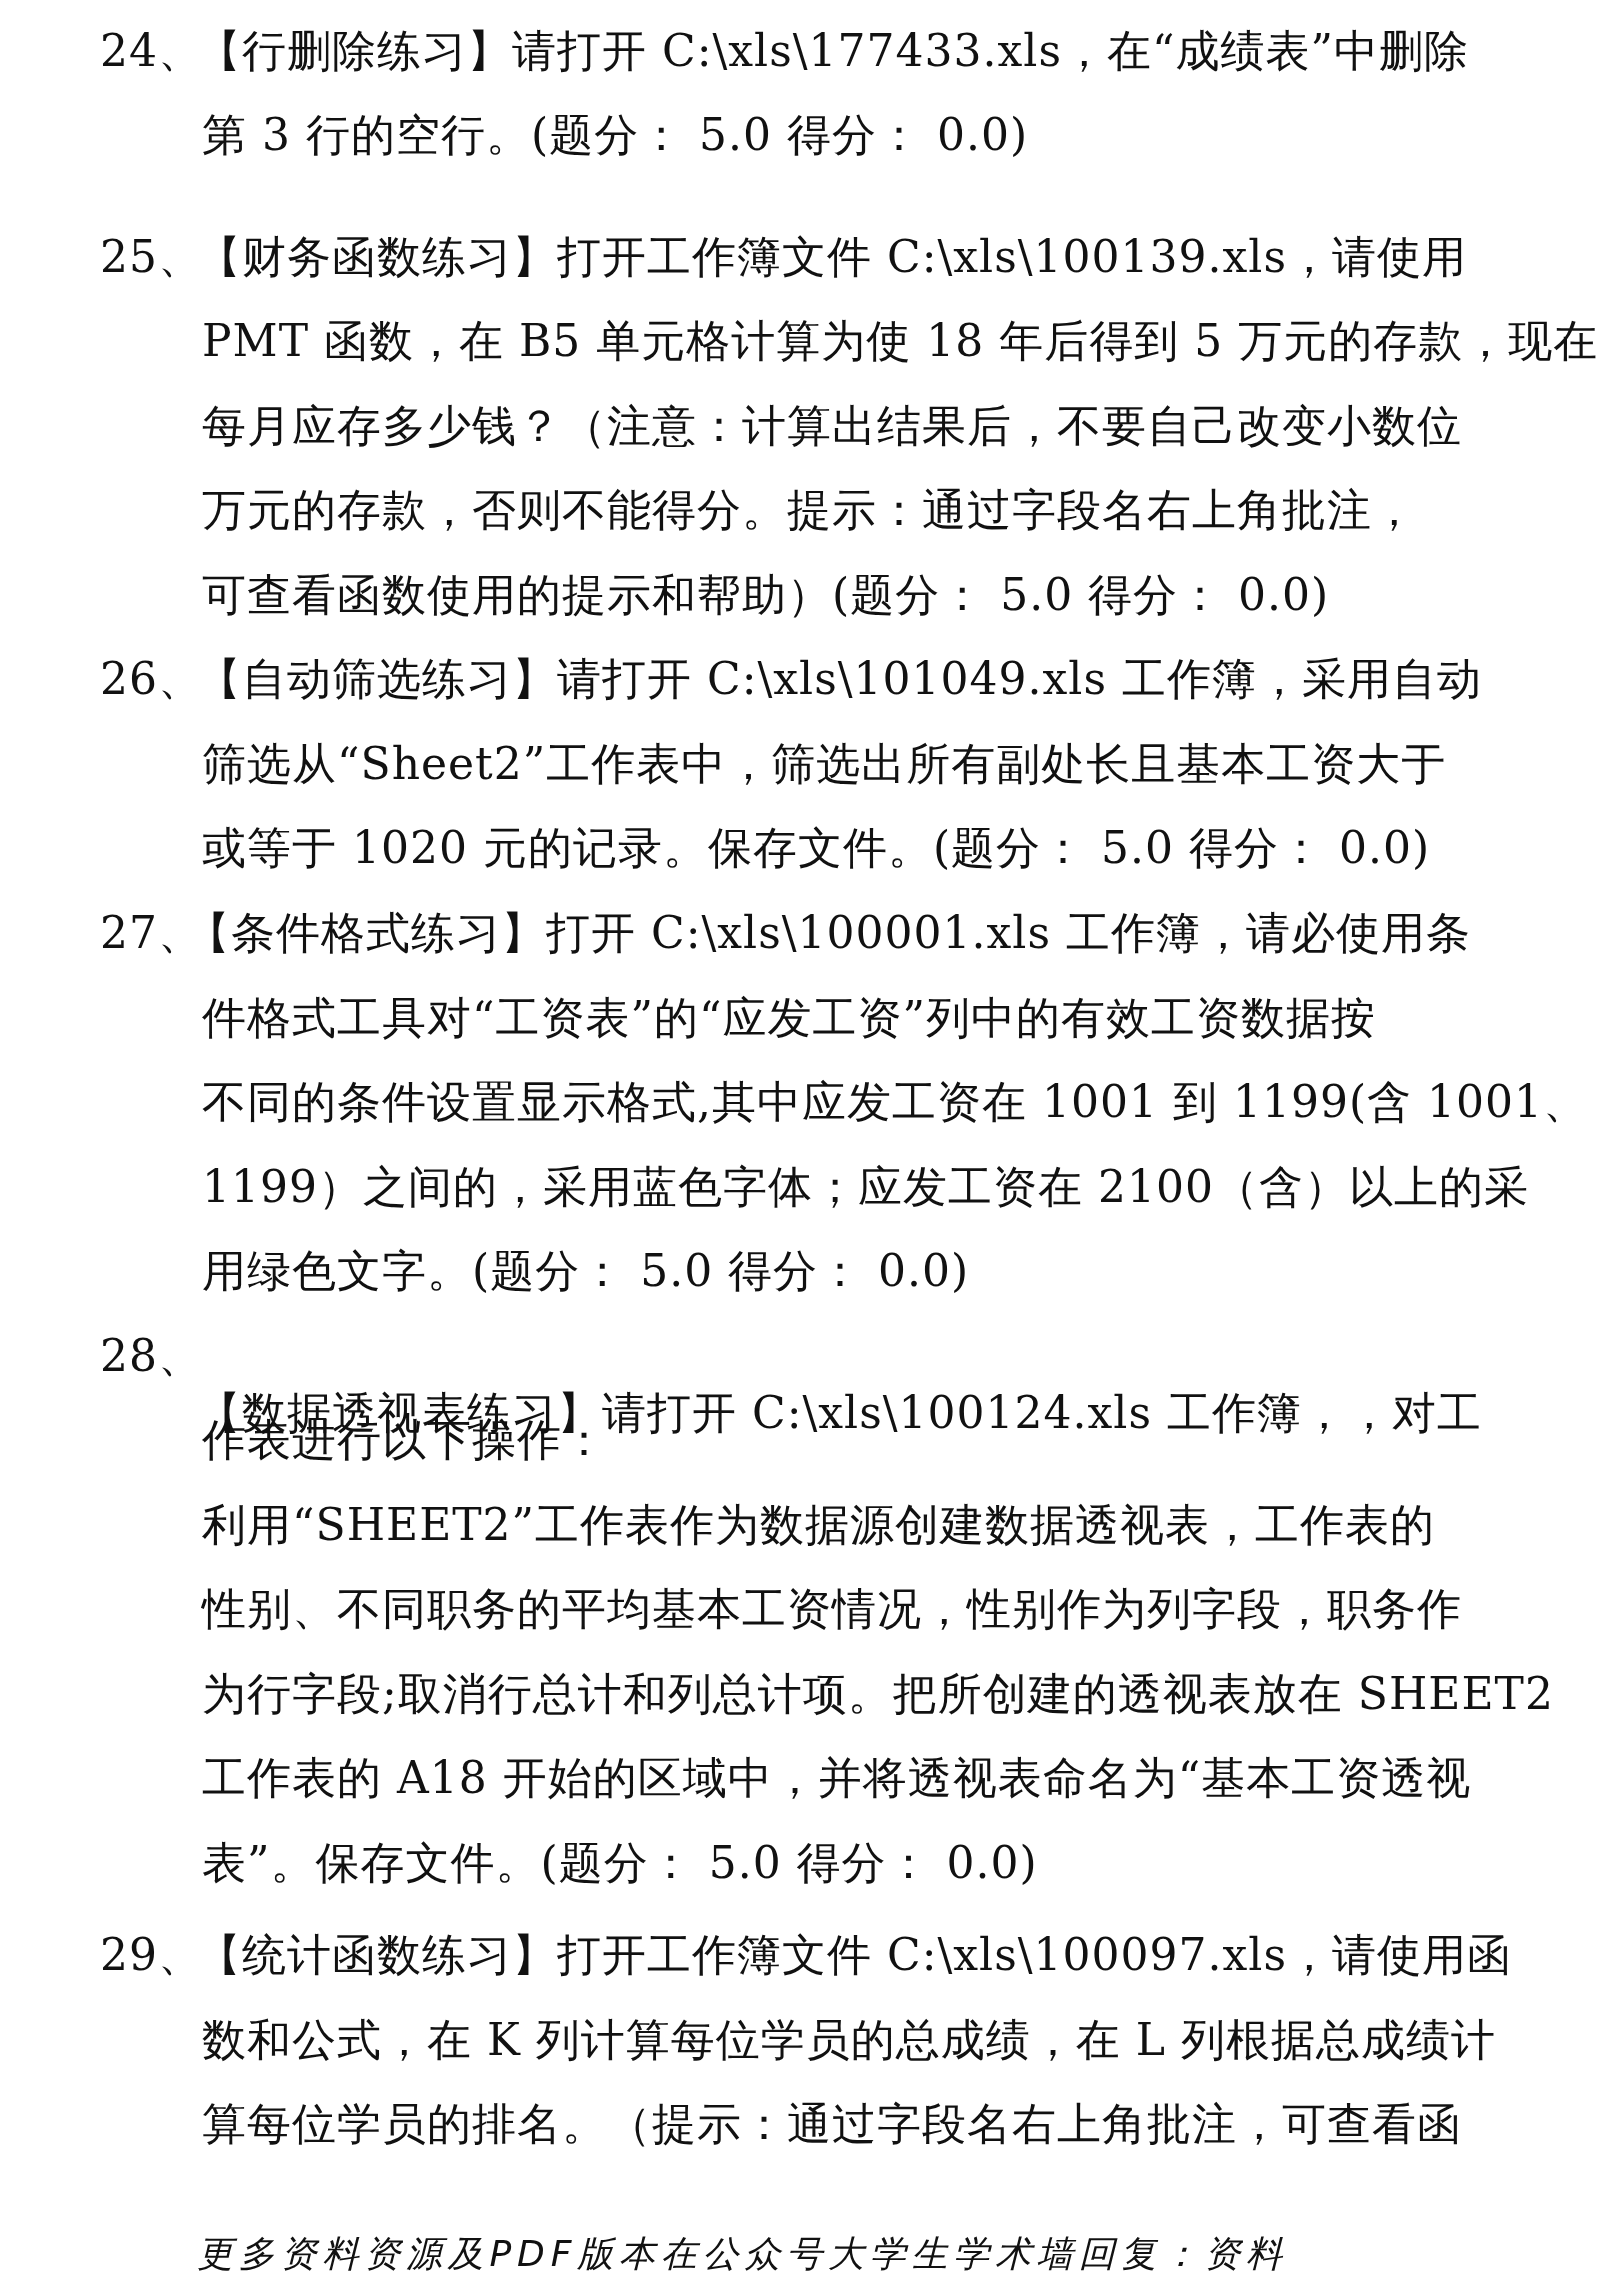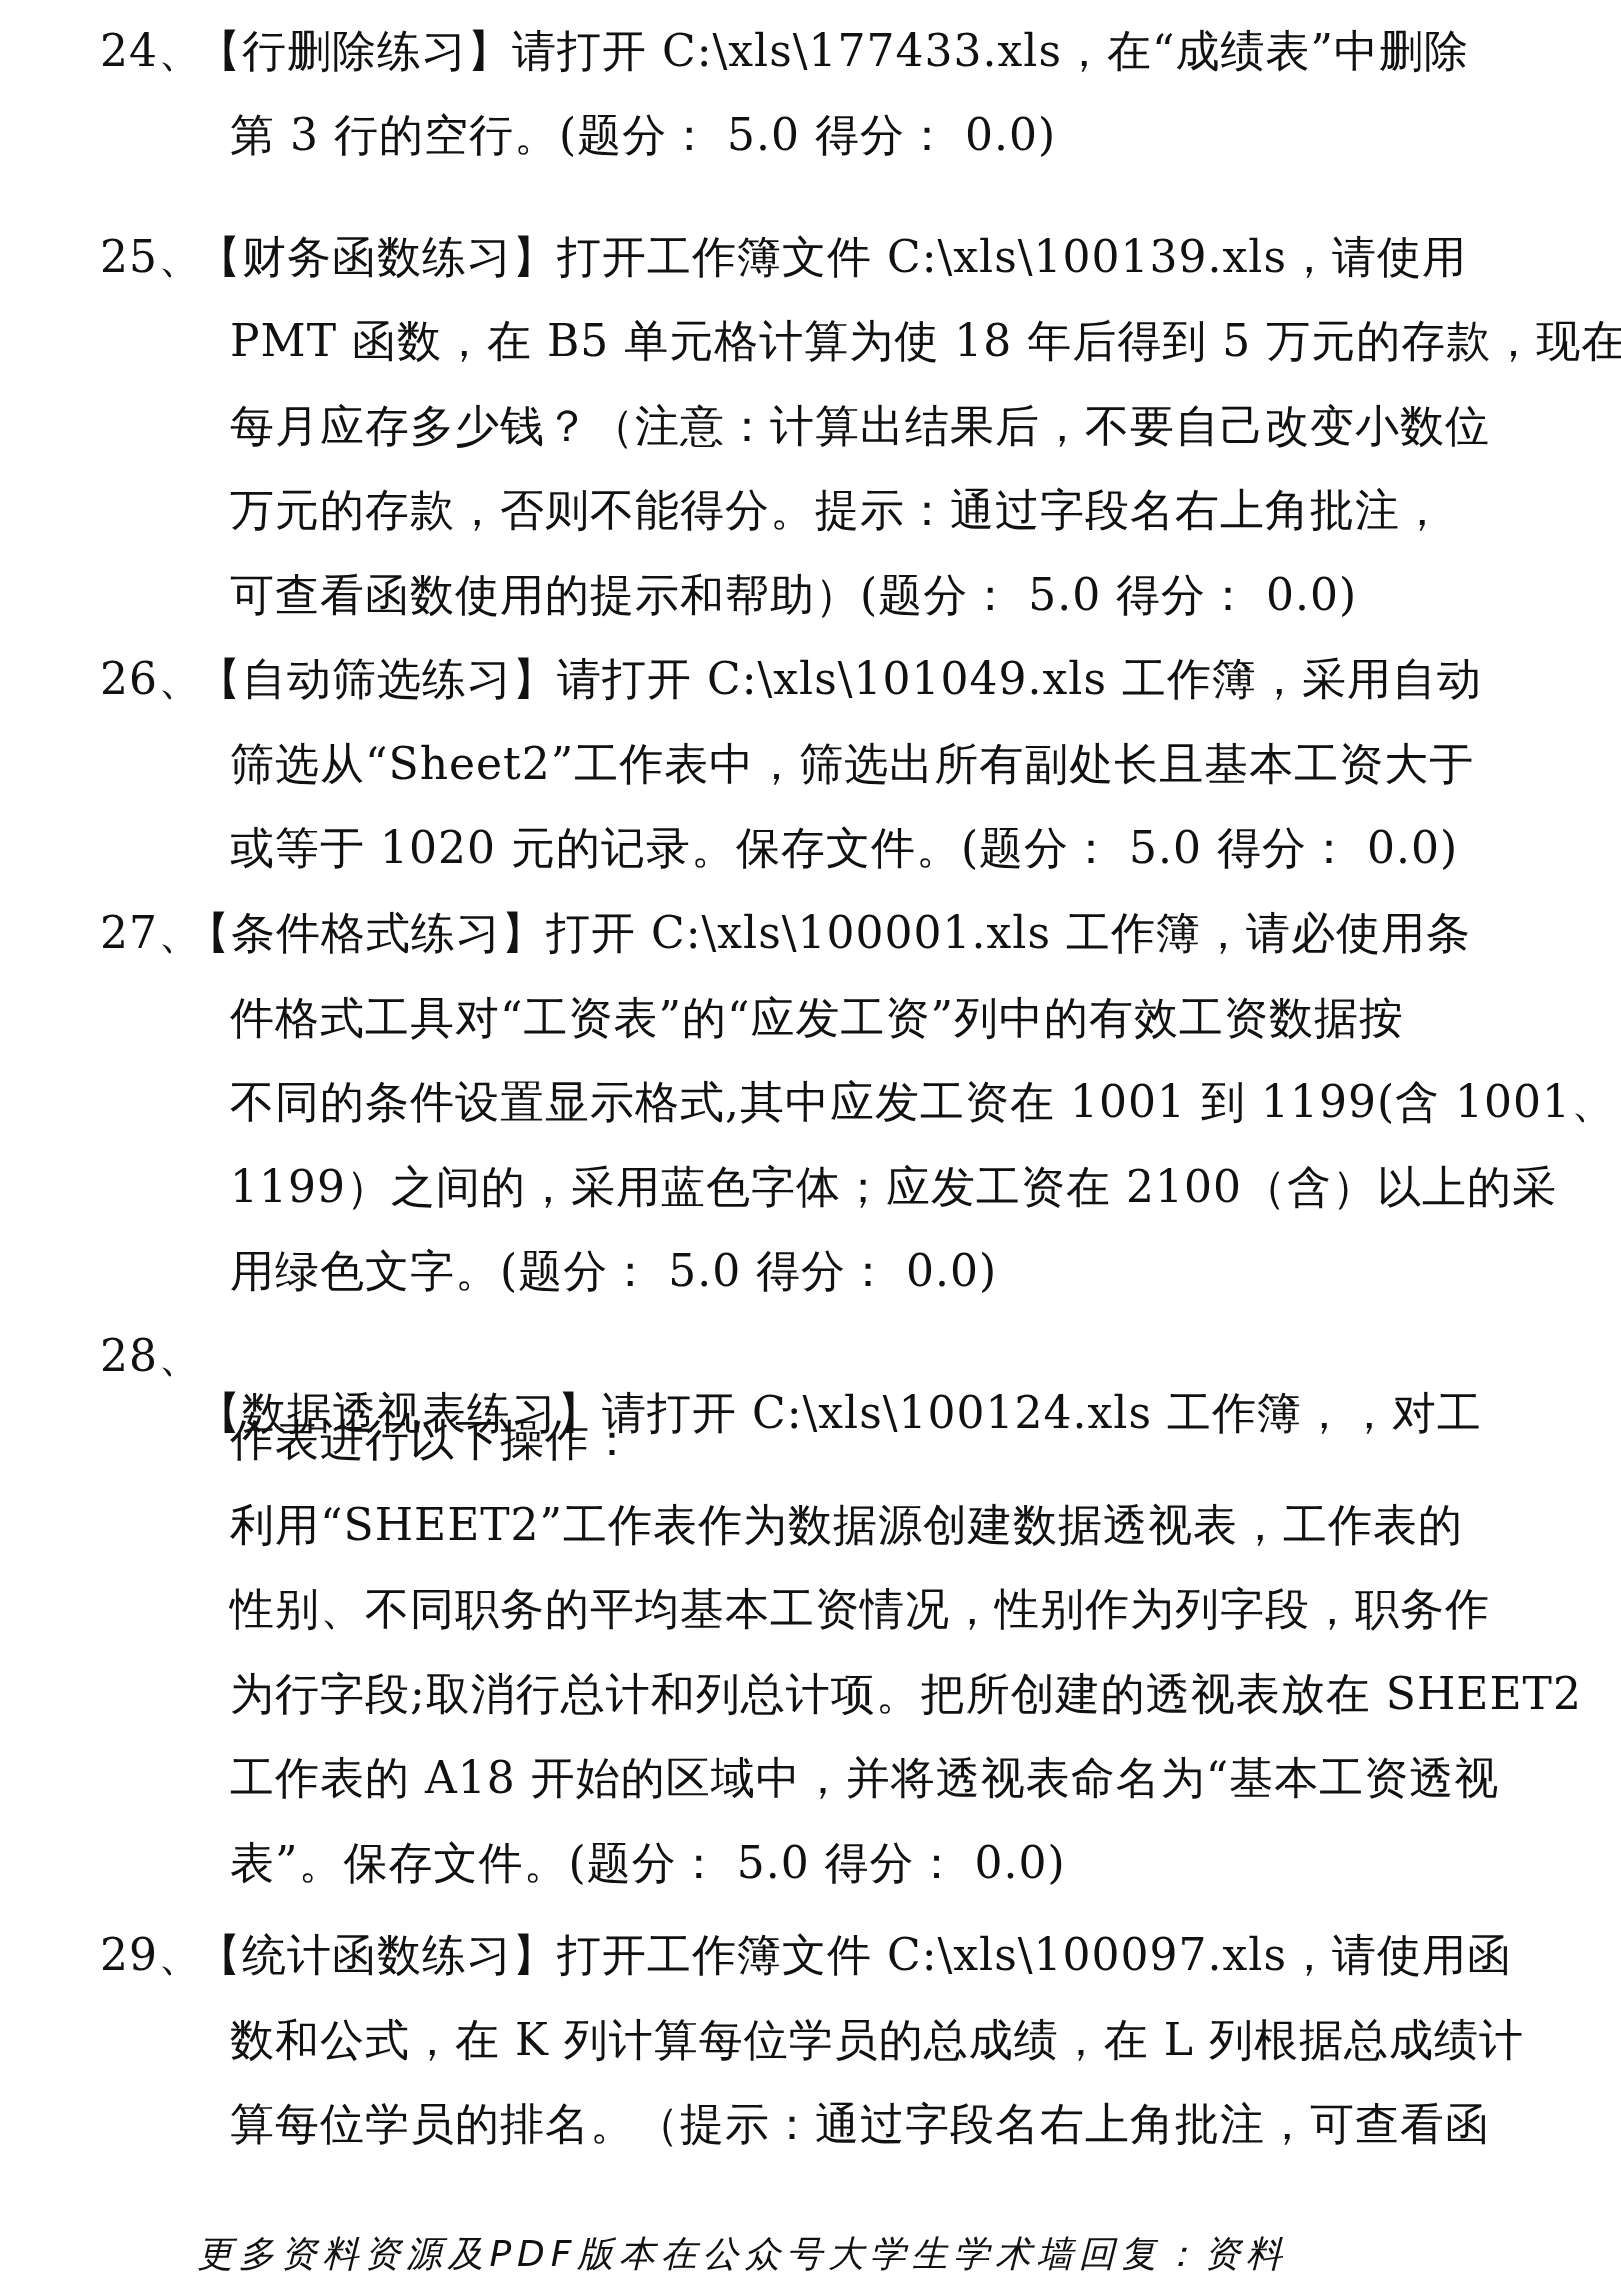--- a/index.html
+++ b/index.html
@@ -2,21 +2,21 @@
 <html><head>
 <meta charset="utf-8">
 <style>
   html, body { margin: 0; padding: 0; background: #ffffff; }
   body { width: 1622px; height: 2292px; position: relative; overflow: hidden;
          font-family: "DejaVu Serif", "Liberation Serif", serif; color: #111111; }
   .page { position: absolute; left: 0; top: 0; width: 1622px; height: 1784px; }
   .q { position: absolute; left: 0; width: 1622px; }
   .line { position: absolute; white-space: nowrap; font-size: 44px; line-height: 58px; letter-spacing: 1px; }
   .num { left: 100px; }
-  .cont { left: 202px; margin-left: 28px; }
+  .cont { left: 202px; }
   .footer { position: absolute; left: 197px; top: 2227px; font-size: 36px; line-height: 54px;
             white-space: nowrap; letter-spacing: 5.8px; font-style: italic;
             font-family: "DejaVu Sans", "Liberation Sans", sans-serif; }
 </style>
 </head>
 <body>
 
 <div class="page">
 
   <div class="q">

